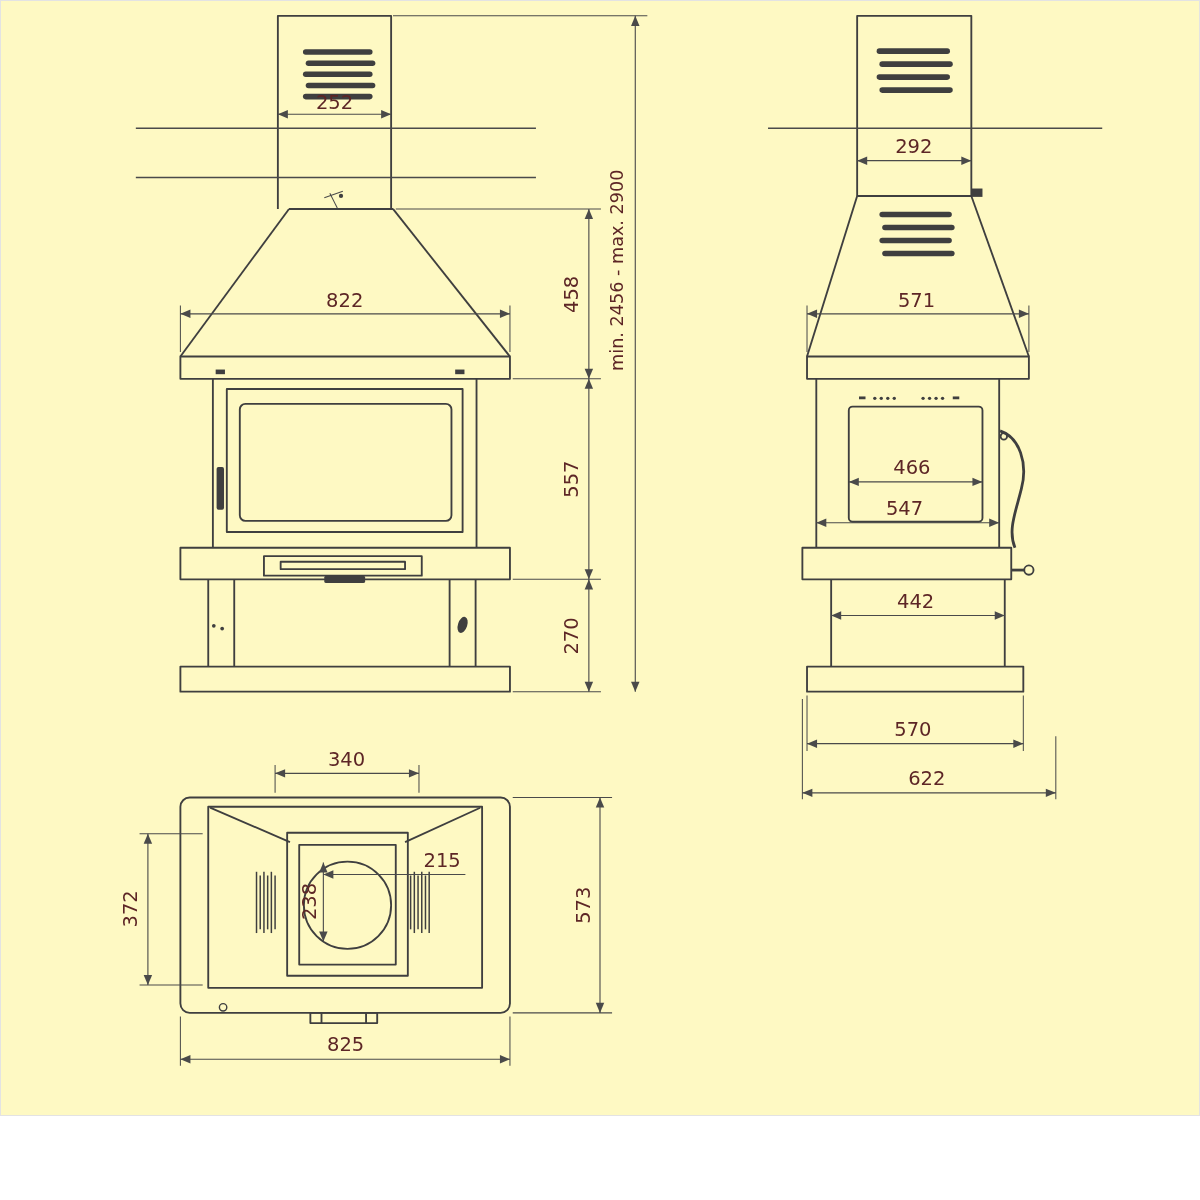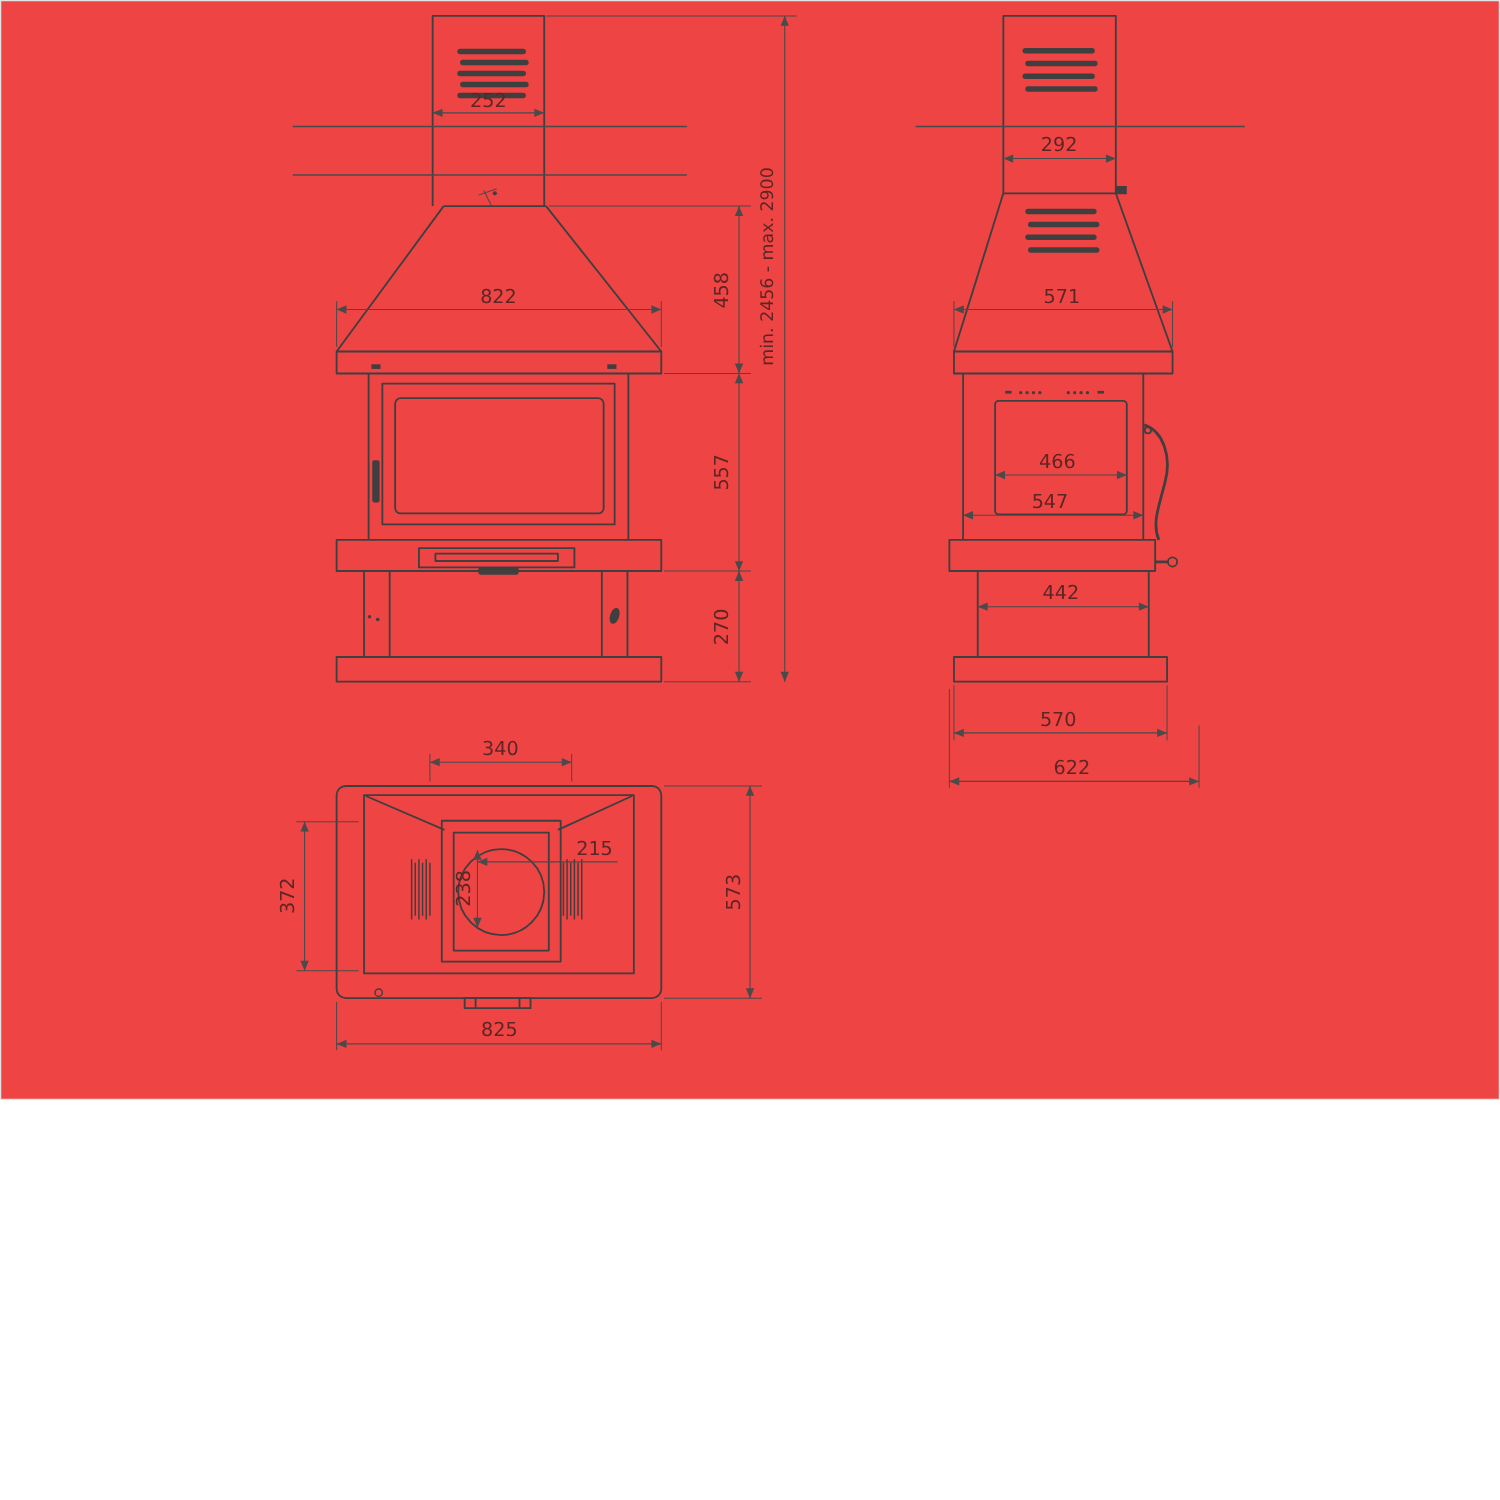--- a/index.html
+++ b/index.html
@@ -1,16 +1,16 @@
 <!DOCTYPE html>
 <html><head>
 <meta charset="utf-8">
 <style>
   html,body{margin:0;padding:0;background:#ffffff;}
-  .page{position:relative;width:1200px;height:880px;background:#ef4444;border:1px solid #e3e3e3;box-sizing:border-box;}
+  .page{position:relative;width:1200px;height:1116px;background:#fef9c3;border:1px solid #e3e3e3;box-sizing:border-box;}
   svg{display:block;width:100%;height:100%;}
   .ln{stroke:#3f3f3f;stroke-width:2;fill:none;stroke-linejoin:round;}
   .wall{stroke:#4a4a4a;stroke-width:1.6;fill:none;}
   .dimln{stroke:#4a4a4a;stroke-width:1.2;fill:none;}
   .ext{stroke:#4a4a4a;stroke-width:1.1;fill:none;}
   .slat{stroke:#3f3f3f;stroke-width:6;stroke-linecap:round;}
   .vent{stroke:#3f3f3f;stroke-width:1.6;fill:none;}
   .dim{font-family:"DejaVu Sans",sans-serif;font-size:21px;fill:#5d2626;text-anchor:middle;}
   .dim-sm{font-family:"DejaVu Sans",sans-serif;font-size:19px;fill:#5d2626;text-anchor:middle;}
   .dark{fill:#3f3f3f;stroke:none;}

